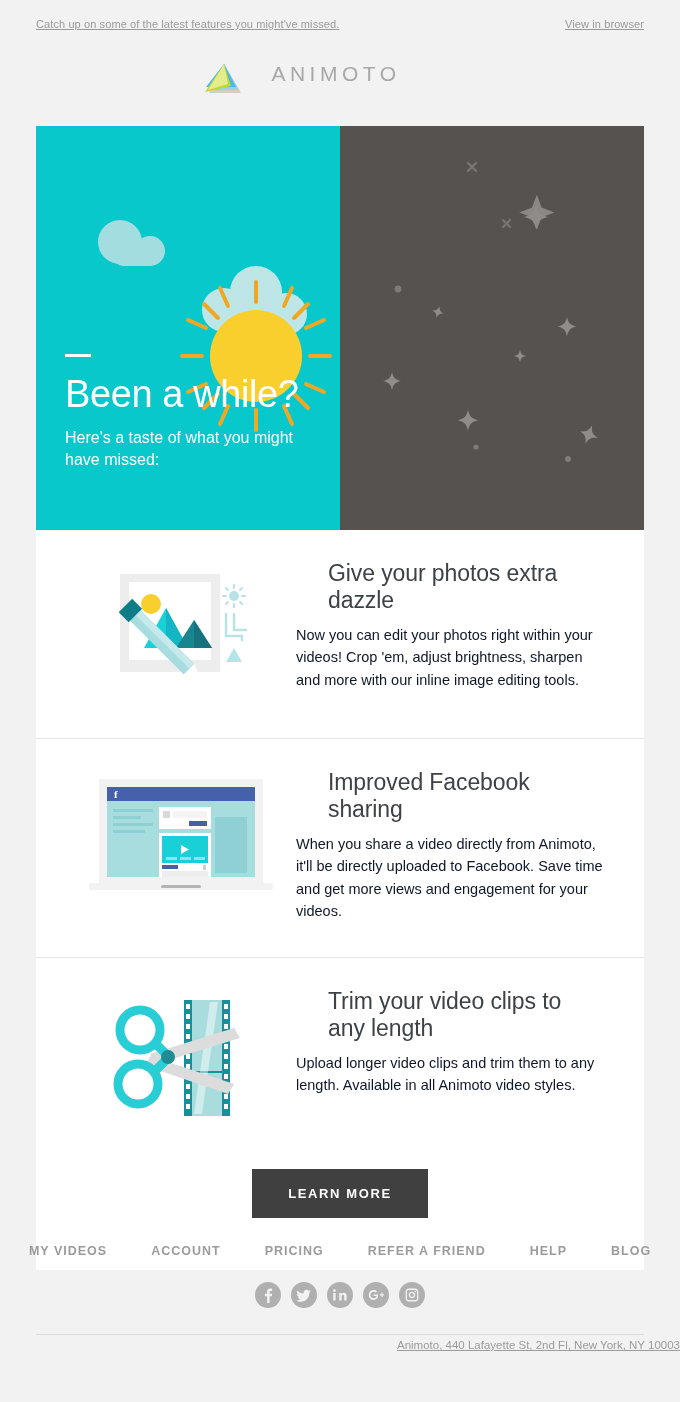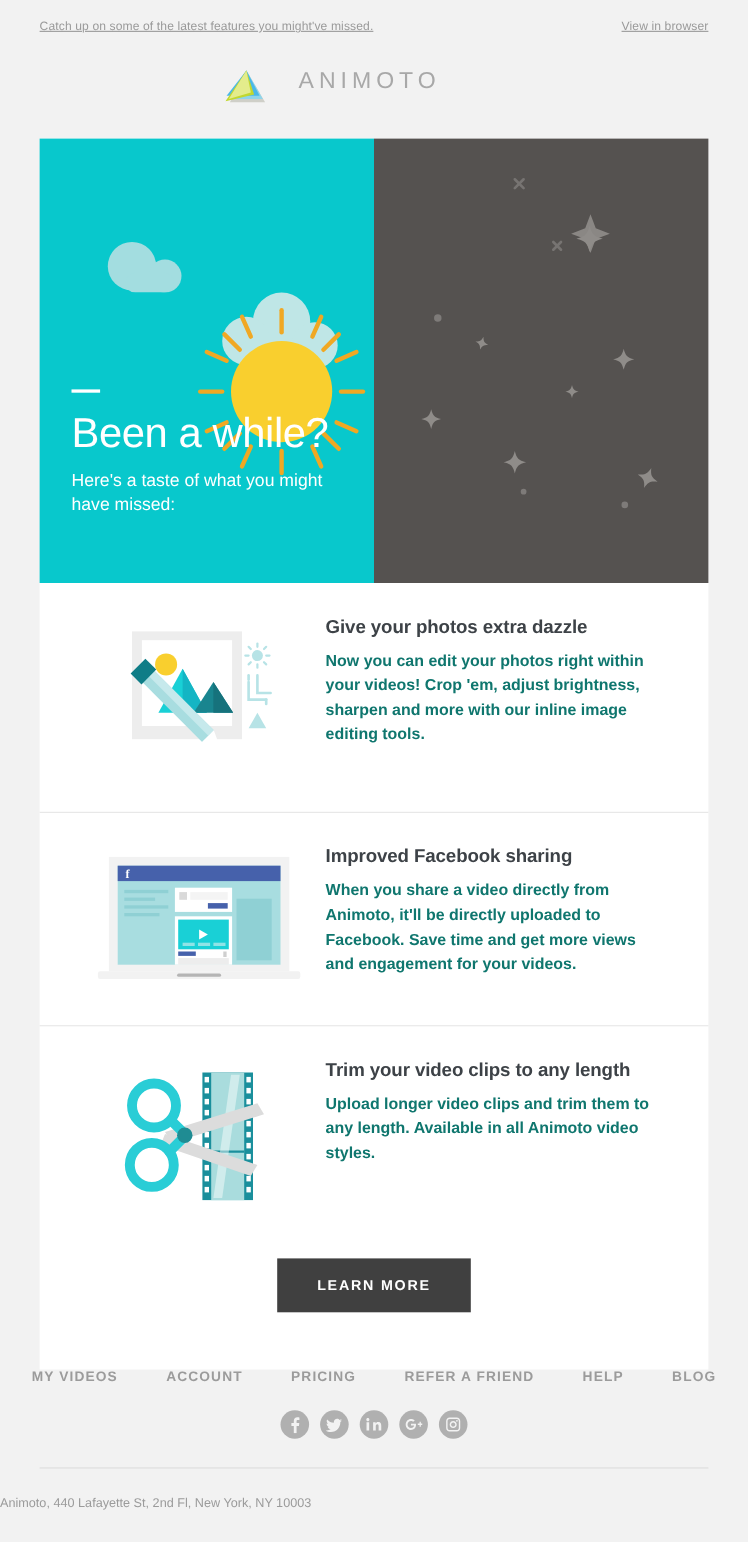--- a/index.html
+++ b/index.html
@@ -61,25 +61,25 @@
     display: flex; align-items: flex-start; padding: 30px 30px 34px 30px;
     position: relative;
   }
   .feature + .feature { border-top: 1px solid #e6e6e6; }
   .feature-art {
     width: 230px; flex: 0 0 230px; display: flex;
     justify-content: center; align-items: flex-start; padding-top: 4px;
   }
   .feature-text { flex: 1; padding-right: 10px; }
   .feature-title {
-    font-size: 17px; font-weight: 700; color: #3d4247;
-    letter-spacing: -0.1px; margin-bottom: 10px;
+    font-size: 23px; font-weight: 400; color: #3d4247;
+    letter-spacing: -0.1px; margin-bottom: 10px; margin-left: 32px;
   }
   .feature-body {
-    font-size: 14.5px; color: #0f766e; line-height: 1.55; font-weight: 700;
+    font-size: 14.5px; color: #0f172a; line-height: 1.55; font-weight: 400;
   }
 
   
   .cta-wrap {
     padding: 12px 0 52px 0; display: flex; justify-content: center;
     border-top: 1px solid transparent;
   }
   .cta {
     background: #404040; color: #ffffff; border: none;
     font-size: 13px; font-weight: 700; letter-spacing: 1.6px;
@@ -103,22 +103,22 @@
   .social {
     width: 26px; height: 26px; border-radius: 50%; background: #b0b0b0;
     display: flex; align-items: center; justify-content: center;
     color: #f2f2f2;
   }
   .social svg { display: block; }
   .footer-rule {
     width: 608px; height: 1px; background: #dcdcdc; margin: 26px auto 0 auto;
   }
   .footer-legal {
-    text-align: left; margin-top: 22px;
-    font-size: 11.5px; color: #9b9b9b; line-height: 1.75;
+    text-align: right; 
+    font-size: 11.5px; color: #9b9b9b; line-height: 1.75; text-decoration: underline;
   }
   .footer-legal .legal-links { display: block; }
 </style>
 </head>
 <body>
 
 <div class="page">
 
   <div class="preheader">
     <a href="#">Catch up on some of the latest features you might've missed.</a>

